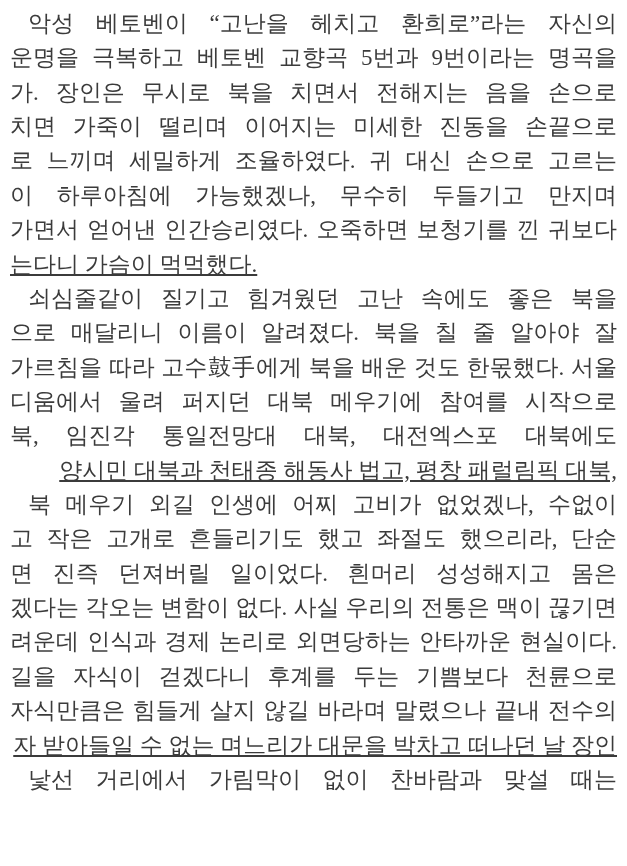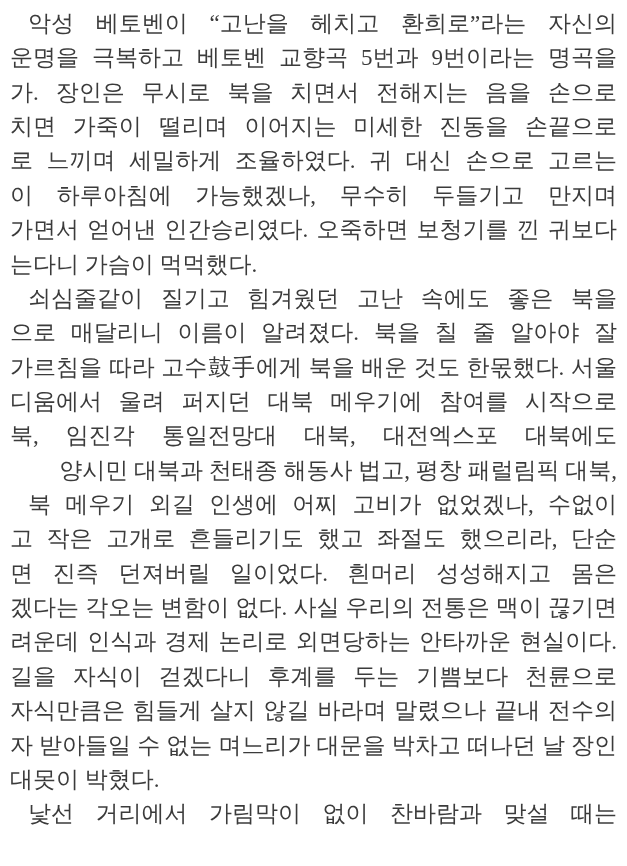--- a/index.html
+++ b/index.html
@@ -34,20 +34,21 @@
     text-align: justify;
     text-align-last: justify;
     word-break: keep-all;
   }
   .line.first {
     text-indent: 18px;
   }
   .para.complete .line:last-child {
     text-align: right;
     text-align-last: left;
+    text-decoration: underline;
   }
 </style>
 </head>
 <body>
 
 <div class="page">
   <div class="text-body" id="text-body" style="color: rgb(59, 59, 59);">
       <div class="para complete">
         <div class="line first">악성 베토벤이 “고난을 헤치고 환희로”라는 자신의 좌우명처럼 처한</div>
         <div class="line">운명을 극복하고 베토벤 교향곡 5번과 9번이라는 명곡을 남기지 않았던</div>
@@ -68,19 +69,18 @@
       </div>
       <div class="para complete">
         <div class="line first">북 메우기 외길 인생에 어찌 고비가 없었겠나, 수없이 넘어야 했던 크</div>
         <div class="line">고 작은 고개로 흔들리기도 했고 좌절도 했으리라, 단순 밥벌이로 여겼다</div>
         <div class="line">면 진즉 던져버릴 일이었다. 흰머리 성성해지고 몸은 굽어가도 전통을 잇</div>
         <div class="line">겠다는 각오는 변함이 없다. 사실 우리의 전통은 맥이 끊기면 잇기가 어</div>
         <div class="line">려운데 인식과 경제 논리로 외면당하는 안타까운 현실이다. 이런 가시밭</div>
         <div class="line">길을 자식이 걷겠다니 후계를 두는 기쁨보다 천륜으로 억장이 무너졌다.</div>
         <div class="line">자식만큼은 힘들게 살지 않길 바라며 말렸으나 끝내 전수의 길로 들어서</div>
         <div class="line">자 받아들일 수 없는 며느리가 대문을 박차고 떠나던 날 장인 가슴에는</div>
-        <div class="line">대못이 박혔다.</div>
       </div>
       <div class="para">
         <div class="line first">낯선 거리에서 가림막이 없이 찬바람과 맞설 때는 부모형제를 향한 그</div>
       </div>
     </div>
 </div>
 
 </body></html>

